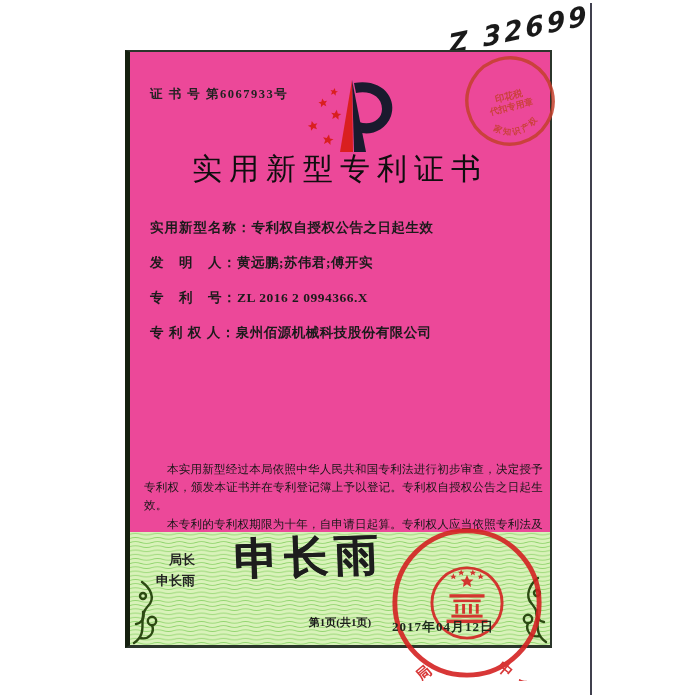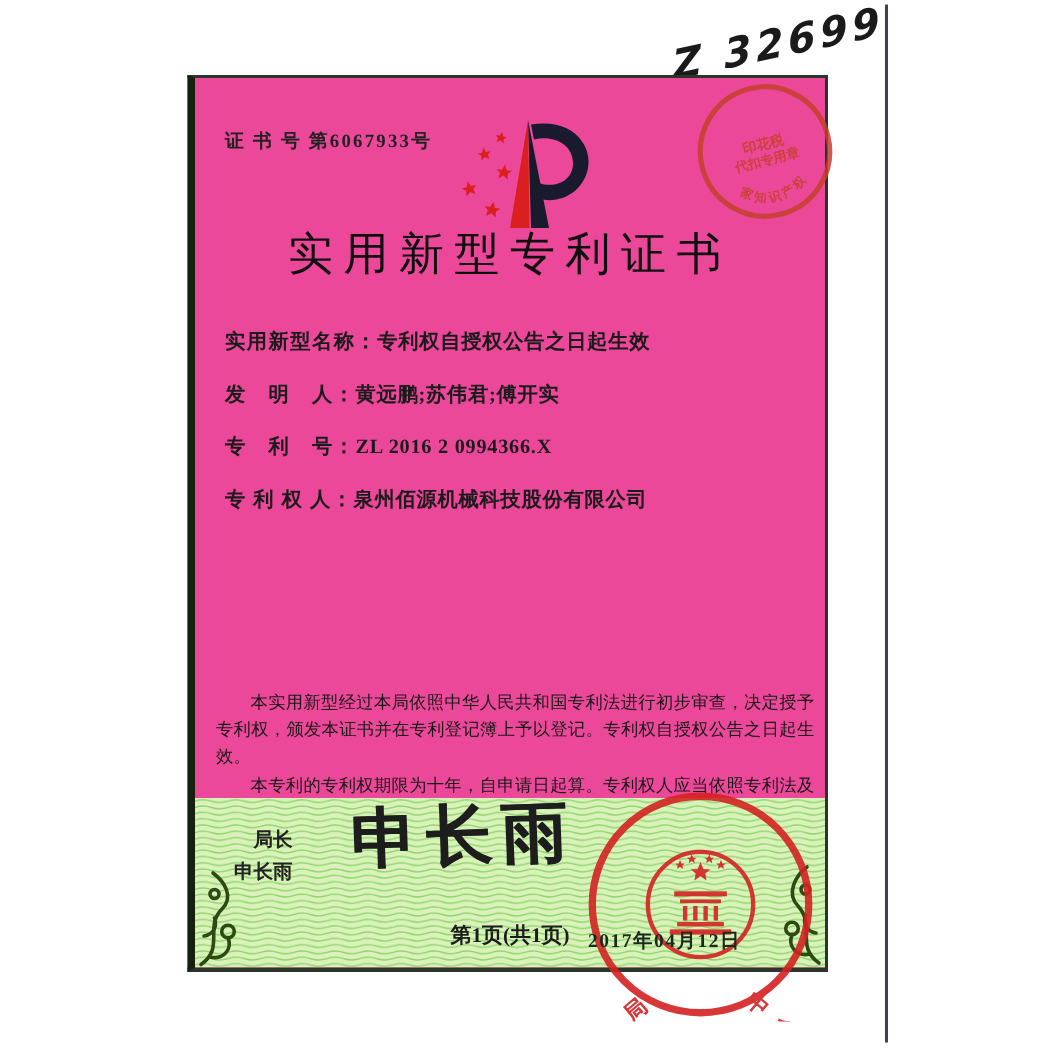--- a/index.html
+++ b/index.html
@@ -34,21 +34,21 @@
 
   .barcode{position:absolute;left:30px;top:490px;width:127px;height:14px;
            background:repeating-linear-gradient(90deg,#121212 0 2px,transparent 2px 3px,#121212 3px 6px,
            transparent 6px 7px,#121212 7px 8px,transparent 8px 11px);}
 
   .green-band{position:absolute;left:0;right:0;bottom:0;height:113px;}
   .band-bg{position:absolute;left:0;top:0;width:100%;height:100%;}
   .director{position:absolute;left:26px;top:17px;font-size:13px;font-weight:bold;line-height:21px;color:#222;text-align:right;}
   .signature{position:absolute;left:104px;top:-4px;font-size:44px;font-weight:bold;color:#1d1d1d;
              transform:rotate(-2deg);letter-spacing:6px;text-shadow:0.6px 0 #1d1d1d;}
-  .page-footer{position:absolute;left:0;width:100%;top:83px;text-align:center;font-size:14px;
+  .page-footer{position:absolute;left:0;width:100%;top:83px;text-align:center;font-size:11px;
                font-weight:bold;color:#1c1c1c;}
 
   .seal{position:absolute;left:259px;top:473px;width:156px;height:156px;opacity:0.9;z-index:5;}
   .issue-date{position:absolute;left:262px;top:566px;width:160px;font-size:13px;font-weight:bold;
               letter-spacing:1px;color:#1c2a1c;z-index:6;}
 
   .tax-stamp{position:absolute;left:461px;top:52px;width:98px;height:98px;transform:rotate(-14deg);opacity:0.85;}
 </style>
 </head>
 <body>

